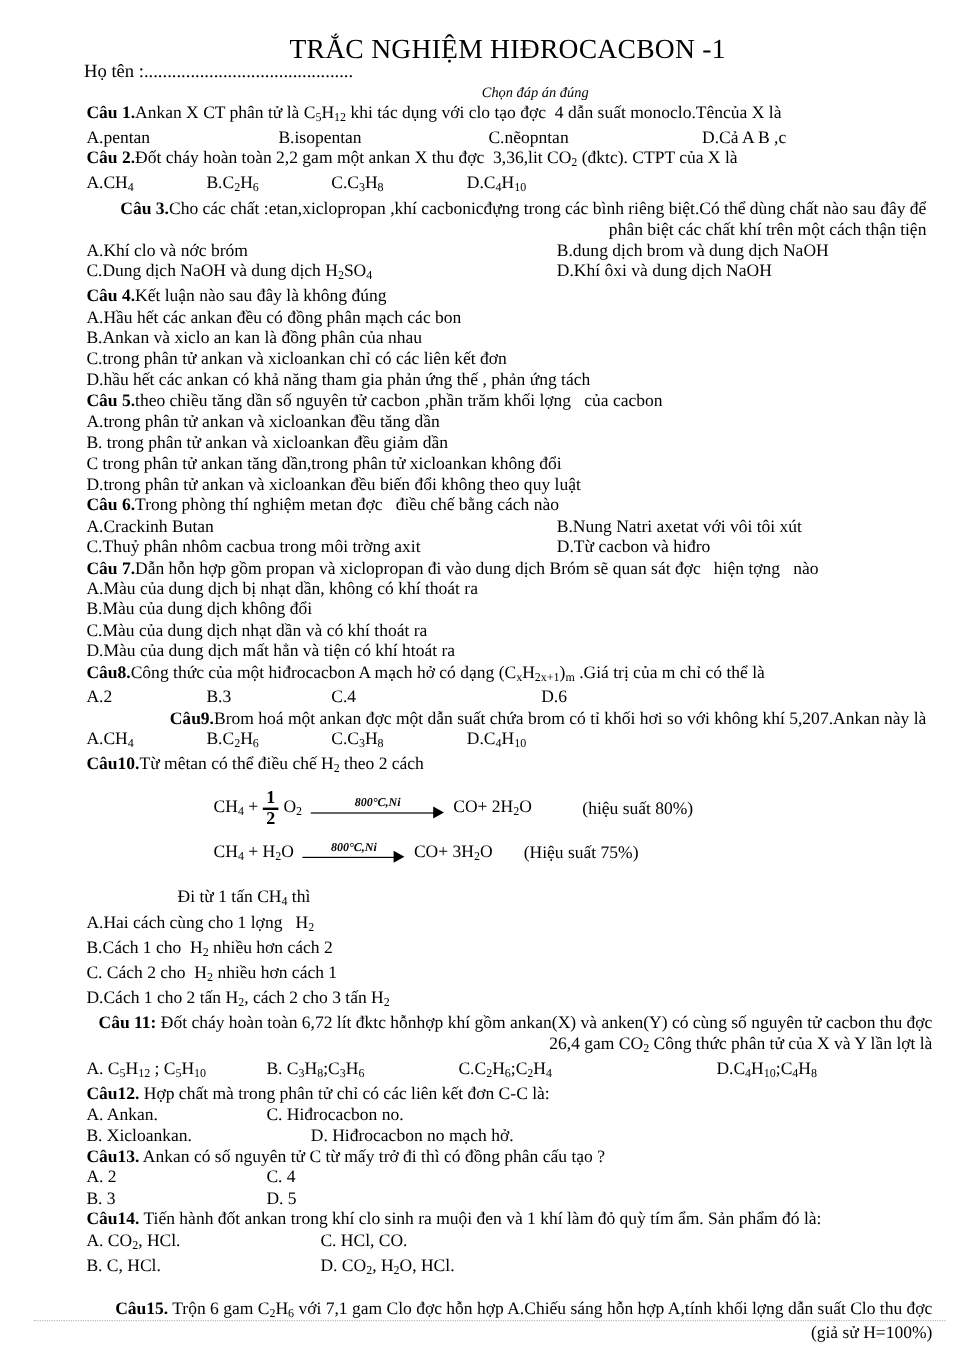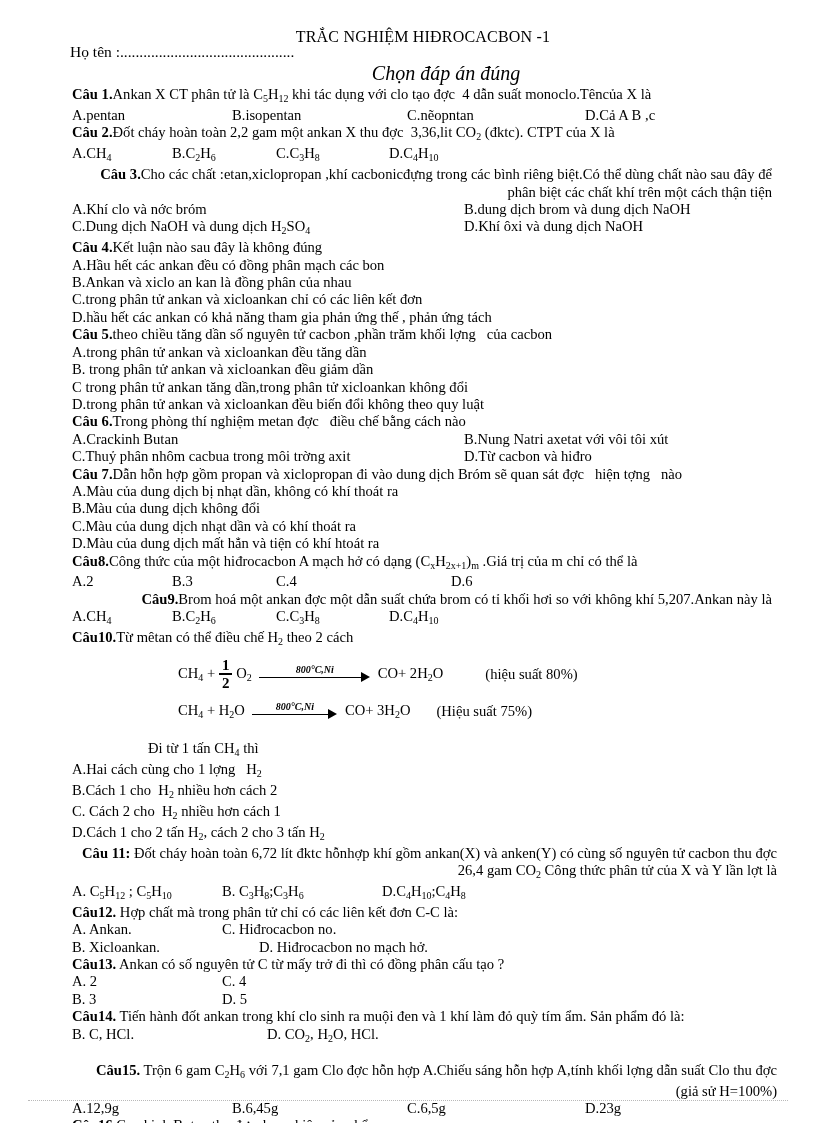--- a/index.html
+++ b/index.html
@@ -19,41 +19,41 @@
   .doc {
     position: absolute;
     left: 60px;
     top: 28px;
     width: 712px;
   }
 
   
   .title {
     text-align: center;
-    font-size: 16px;
+    font-size: 23px;
     letter-spacing: .2px;
     margin: 0 0 0 14px;
     white-space: nowrap;
   }
   .nameline {
     position: relative;
     height: 19px;
     margin-top: -2px;
     font-size: 15.5px;
   }
   .nameline .lbl {
     position: absolute;
     left: 10px;
     top: -1px;
     white-space: nowrap;
   }
   .subtitle {
     text-align: center;
     font-style: italic;
-    font-size: 20px;
+    font-size: 12px;
     margin: -1px 0 1px 60px;
     font-family: "Liberation Serif", "DejaVu Serif", serif;
   }
 
   
   .ln {
     font-size: 14.6px;
     line-height: 17.4px;
     white-space: pre-wrap;
     margin-left: 12px;
@@ -284,20 +284,21 @@
 
     <div class="ln">A.Hai cách cùng cho 1 lợng   H<sub>2</sub></div>
     <div class="ln">B.Cách 1 cho  H<sub>2</sub> nhiều hơn cách 2</div>
     <div class="ln">C. Cách 2 cho  H<sub>2</sub> nhiều hơn cách 1</div>
     <div class="ln">D.Cách 1 cho 2 tấn H<sub>2</sub>, cách 2 cho 3 tấn H<sub>2</sub></div>
 
     <div class="ln just" style="width:705px"><span class="q">Câu 11:</span><span> Đốt cháy hoàn toàn 6,72 lít đktc hỗnhợp khí gồm ankan(X) và anken(Y) có cùng số nguyên tử cacbon thu đợc  26,4 gam CO<sub>2</sub> Công thức phân tử của X và Y lần lợt   là</span></div>
     <div class="opts">
       <span style="width:150px">A. C<sub>5</sub>H<sub>12</sub> ; C<sub>5</sub>H<sub>10</sub></span>
       <span style="width:160px">B. C<sub>3</sub>H<sub>8</sub>;C<sub>3</sub>H<sub>6</sub></span>
+      <span style="width:215px">C.C<sub>2</sub>H<sub>6</sub>;C<sub>2</sub>H<sub>4</sub></span>
       <span>D.C<sub>4</sub>H<sub>10</sub>;C<sub>4</sub>H<sub>8</sub></span>
     </div>
 
     <div class="ln"><span class="q">Câu12.</span><span> Hợp chất mà trong phân tử chỉ có các liên kết đơn C-C là:</span></div>
     <div class="opts">
       <span style="width:150px">A. Ankan.</span>
       <span>C.  Hiđrocacbon no.</span>
     </div>
     <div class="opts">
       <span style="width:187px">B. Xicloankan.</span>
@@ -308,20 +309,24 @@
     <div class="opts">
       <span style="width:150px">A. 2</span>
       <span>C. 4</span>
     </div>
     <div class="opts">
       <span style="width:150px">B. 3</span>
       <span>D. 5</span>
     </div>
 
     <div class="ln"><span class="q">Câu14.</span><span> Tiến hành đốt ankan trong khí clo sinh ra muội đen và 1 khí làm đỏ quỳ tím ẩm. Sản phẩm đó là:</span></div>
+    <div class="opts">
+      <span style="width:195px">A. CO<sub>2</sub>, HCl.</span>
+      <span>C.  HCl, CO.</span>
+    </div>
     <div class="opts">
       <span style="width:195px">B.  C, HCl.</span>
       <span>D.  CO<sub>2</sub>, H<sub>2</sub>O, HCl.</span>
     </div>
 
     <div class="spacer14"></div>
 
     <div class="ln just" style="width:705px"><span class="q">Câu15.</span><span> Trộn 6 gam C<sub>2</sub>H<sub>6</sub> với 7,1 gam Clo đợc   hỗn hợp A.Chiếu sáng hỗn hợp A,tính khối lợng   dẫn suất Clo thu đợc  (giả sử H=100%)</span></div>
     <div class="opts">
       <span style="width:160px">A.12,9g</span>

